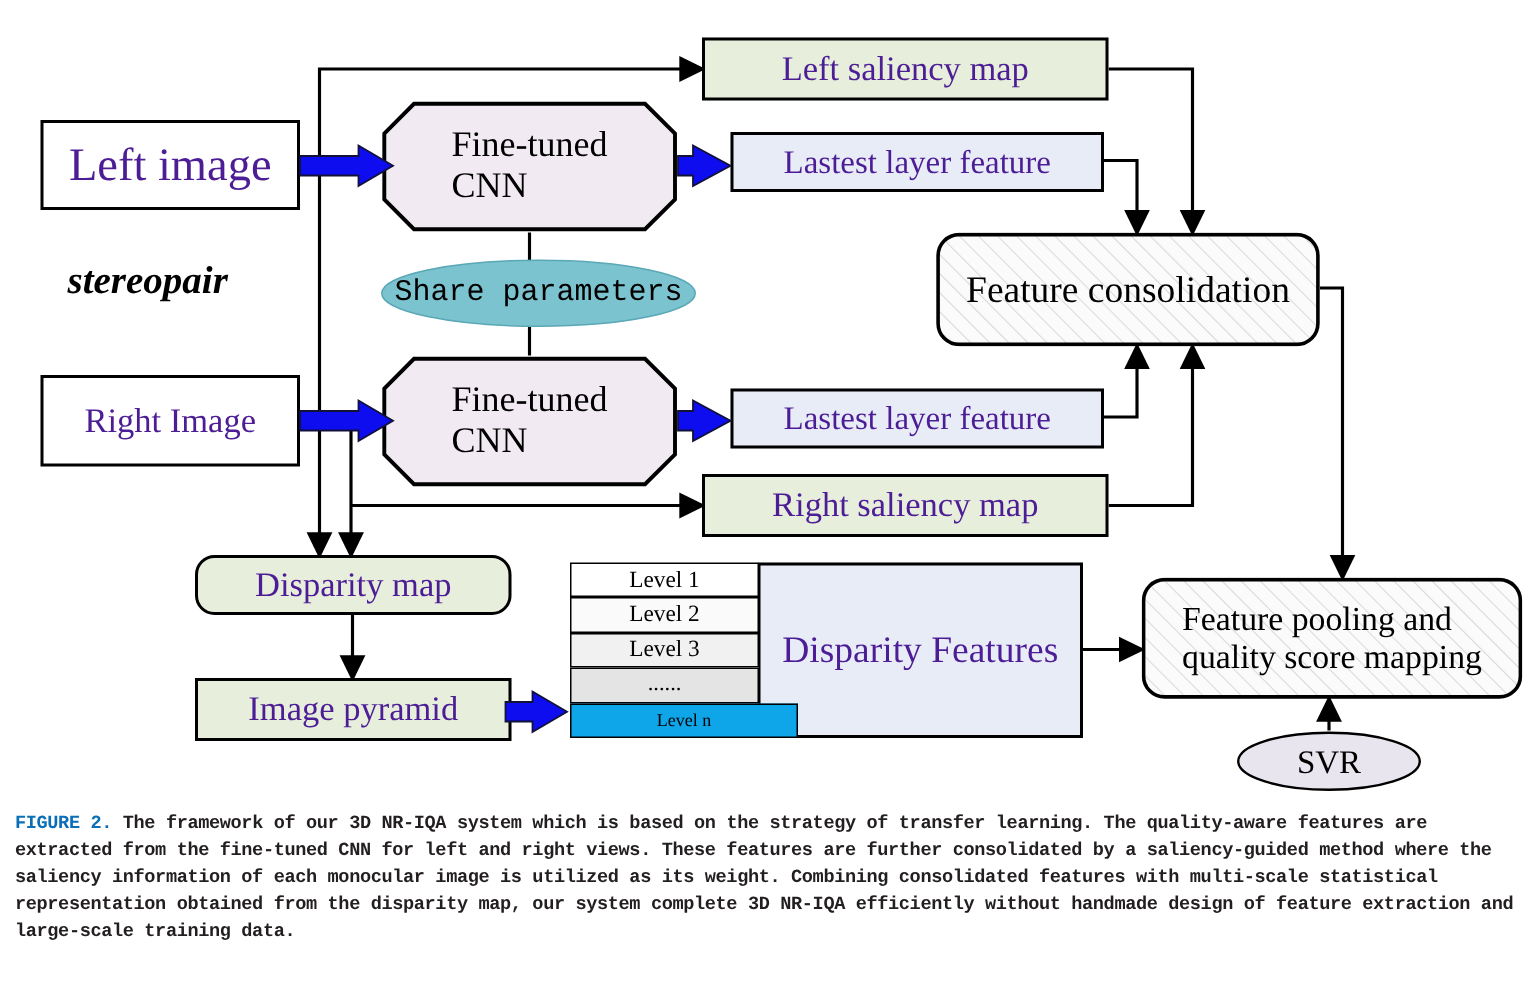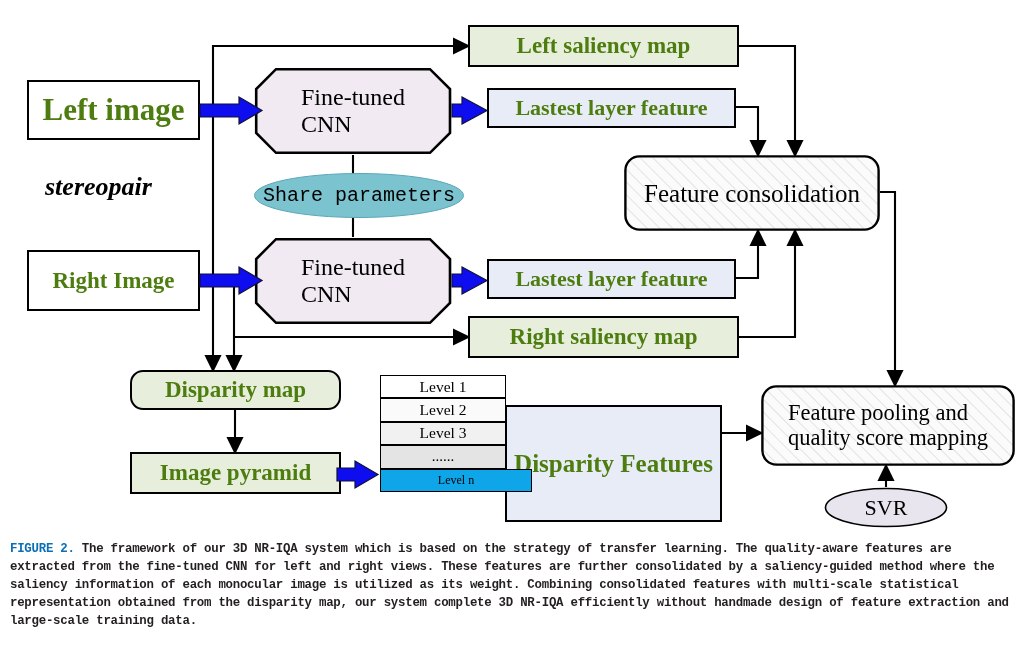--- a/index.html
+++ b/index.html
@@ -1,20 +1,20 @@
 <!DOCTYPE html>
 <html><head>
 <meta charset="utf-8">
 <style>
   html,body{margin:0;padding:0;background:#ffffff;}
   body{width:1022px;height:654px;font-family:"Liberation Serif",serif;overflow:hidden;}
   #root{position:relative;width:1022px;height:654px;}
   #diagram{position:absolute;left:0;top:0;width:1022px;height:535px;}
   .node{position:absolute;box-sizing:border-box;display:flex;align-items:center;justify-content:center;
-        text-align:left;font-family:"Liberation Serif",serif;color:#4d7c0f;z-index:3;font-weight:bold;}
+        text-align:left;font-family:"Liberation Serif",serif;color:#4c1d95;z-index:3;}
   .rect{border:2px solid #000;}
   .label-plain{position:absolute;font-family:"Liberation Serif",serif;font-weight:bold;font-style:italic;
         color:#000;z-index:3;}
   .oct{position:absolute;z-index:3;display:flex;align-items:center;justify-content:center;}
   .oct .octtext{position:relative;z-index:2;line-height:1.12;}
   .ell{position:absolute;z-index:3;display:flex;align-items:center;justify-content:center;}
   .ell .elltext{position:relative;z-index:2;}
   .hatchbox{position:absolute;z-index:3;display:flex;align-items:center;justify-content:center;}
   .hatchbox .htext{position:relative;z-index:2;line-height:1.08;}
   .lvl{position:absolute;box-sizing:border-box;border:1.5px solid #000;display:flex;align-items:center;
@@ -130,21 +130,21 @@
     </div>
 
     <div class="node rect" style="left:130px;top:370px;width:211px;height:40px;background:#e7eedb;font-size:23px;border-radius:13px;">
       <span>Disparity map</span>
     </div>
 
     <div class="node rect" style="left:130px;top:452px;width:211px;height:42px;background:#e7eedb;font-size:23px;">
       <span>Image pyramid</span>
     </div>
 
-    <div class="node rect" style="left:505px;top:375px;width:217px;height:117px;background:#e8ecf7;font-size:25px;margin-top:30px;">
+    <div class="node rect" style="left:505px;top:375px;width:217px;height:117px;background:#e8ecf7;font-size:25px;">
       <span>Disparity Features</span>
     </div>
 
     <div id="levelstack">
         <div class="lvl" style="left: 380px; top: 375px; width: 126px; height: 23.4px; background: rgb(255, 255, 255); font-size: 15.5px;">
           <span>Level 1</span>
         </div>
         <div class="lvl" style="left: 380px; top: 398.4px; width: 126px; height: 23.4px; background: rgb(250, 250, 250); font-size: 15.5px;">
           <span>Level 2</span>
         </div>

